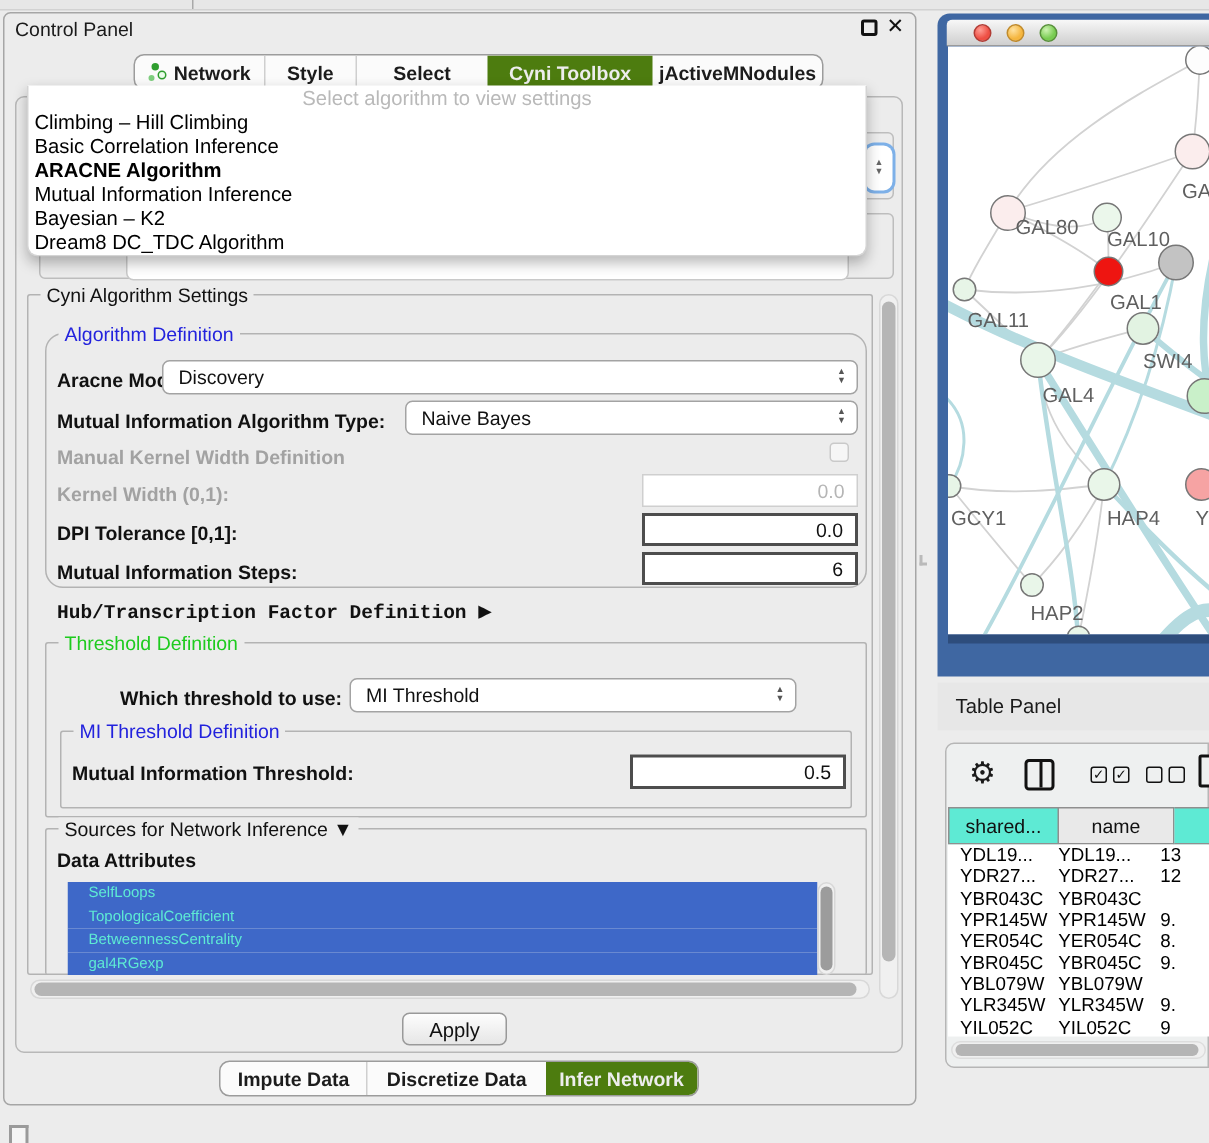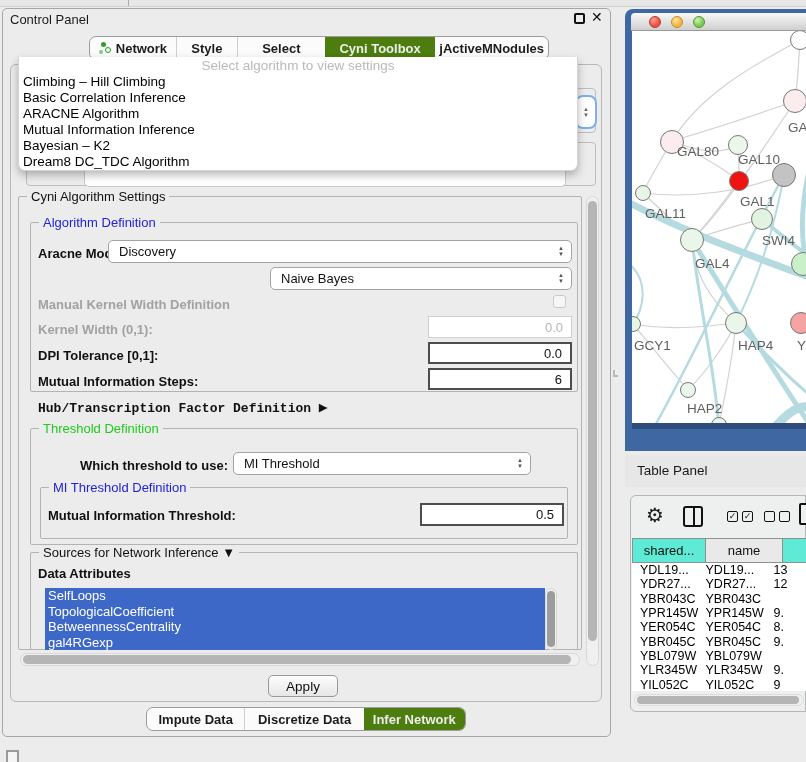--- a/index.html
+++ b/index.html
@@ -36,37 +36,37 @@
 
   
   .frag-box { border:1px solid #bdbdbd; border-radius:4px; }
   #frag-stepper { left:577px; top:97px; width:18px; height:30px; background:#fff; border-radius:6px; box-shadow:0 0 0 2px #7db0e8; display:flex; flex-direction:column; align-items:center; justify-content:center; color:#666; font-size:6px; line-height:6px; }
   #frag-combo { left:84px; top:163px; width:482px; height:24px; background:#fff; border:1px solid #c9c9c9; border-radius:5px; }
 
   
   #dd-overlay { left:18px; top:57px; width:560px; height:114px; background:#fff; border:1px solid #d4d4d4; border-top:none; border-radius:0 0 7px 7px; box-shadow:0 4px 9px rgba(0,0,0,.28); }
   #dd-header { text-align:center; color:#b9b9b9; font-size:13.5px; height:17px; line-height:17px; }
   .dd-item { font-size:13.5px; height:16.1px; line-height:16.1px; padding-left:4px; color:#000; white-space:nowrap; }
-  .dd-item.bold { font-weight:normal; }
+  .dd-item.bold { font-weight:bold; }
 
   
   .gbox { border:1px solid #b3b3b3; border-radius:2px; }
   .gtitle { position:absolute; top:-8px; left:8px; background:#ececec; padding:0 4px; font-size:13px; white-space:nowrap; }
   .blue { color:#2222dd; } .green { color:#1ecb1e; }
   .blabel { font-weight:bold; font-size:13px; color:#111; white-space:nowrap; }
   .blabel.disabled { color:#a2a2a2; }
 
   .combo { background:#fff; border:1px solid #a3a3a3; border-radius:5px; display:flex; align-items:center; justify-content:space-between; padding:0 7px 0 10px; font-size:13px; }
   .combo .arrows { display:flex; flex-direction:column; align-items:center; color:#555; font-size:6px; line-height:5.5px; }
   .tfield { background:#fff; font-size:13px; display:flex; align-items:center; justify-content:flex-end; padding-right:8px; }
   .tfield.enabled { border:2px solid #4d4d4d; }
   .tfield.disabled { border:1px solid #cfcfcf; color:#b5b5b5; }
   #mk-checkbox { left:553px; top:295px; width:13px; height:13px; border:1px solid #c9c9c9; border-radius:3px; background:#f6f6f6; }
 
-  .attr-item { height:15.5px; line-height:15.5px; background:#3e68c8; color:#ffffff; font-size:13px; padding-left:3px; white-space:nowrap; }
+  .attr-item { height:15.5px; line-height:15.5px; background:#3e68c8; color:#5eead4; font-size:10px; padding-left:14px; white-space:nowrap; }
 
   .scroll-track-v { background:#f0f0f0; border:1px solid #d8d8d8; border-radius:7px; }
   .scroll-thumb { background:#b5b5b5; border-radius:5px; }
 
   #apply-btn { left:268px; top:675px; width:70px; height:22px; border:1px solid #999; border-radius:5px; background:linear-gradient(#fdfdfd,#e6e6e6); font-size:13.5px; display:flex; align-items:center; justify-content:center; }
 
   #splitter-mark { left:613px; top:370px; width:5px; height:7px; border-left:2px solid #9a9a9a; border-bottom:2px solid #9a9a9a; opacity:.6; }
 
   
   #net-frame { left:625px; top:9px; width:181px; height:442px; background:#3f67a2; border-radius:8px 0 0 0; }
@@ -163,31 +163,32 @@
         <div class="dd-item">Mutual Information Inference</div>
         <div class="dd-item">Bayesian – K2</div>
         <div class="dd-item">Dream8 DC_TDC Algorithm</div>
       </div>
   </div>
 
   <div class="abs gbox" style="left:18px;top:196px;width:564px;height:454px;">
     <span class="gtitle">Cyni Algorithm Settings</span>
   </div>
 
-  <div class="abs gbox" style="left:30px;top:222px;width:548px;height:170px;">
+  <div class="abs gbox" style="left:30px;top:222px;width:548px;height:170px;border-radius:12px;">
     <span class="gtitle blue">Algorithm Definition</span>
   </div>
   <div class="abs blabel" style="left:38px;top:246px;">Aracne Mode:</div>
   <div class="abs combo" style="left:108px;top:240px;width:464px;height:23px;">
     <span>Discovery</span>
     <span class="arrows">
         <span>▲</span>
         <span>▼</span>
       </span>
   </div>
+  <div class="abs blabel" style="left:38px;top:273px;">Mutual Information Algorithm Type:</div>
   <div class="abs combo" style="left:270px;top:267px;width:302px;height:23px;">
     <span>Naive Bayes</span>
     <span class="arrows">
         <span>▲</span>
         <span>▼</span>
       </span>
   </div>
   <div class="abs blabel disabled" style="left:38px;top:297px;">Manual Kernel Width Definition</div>
   <div class="abs" id="mk-checkbox"></div>
   <div class="abs blabel disabled" style="left:38px;top:322px;">Kernel Width (0,1):</div>

